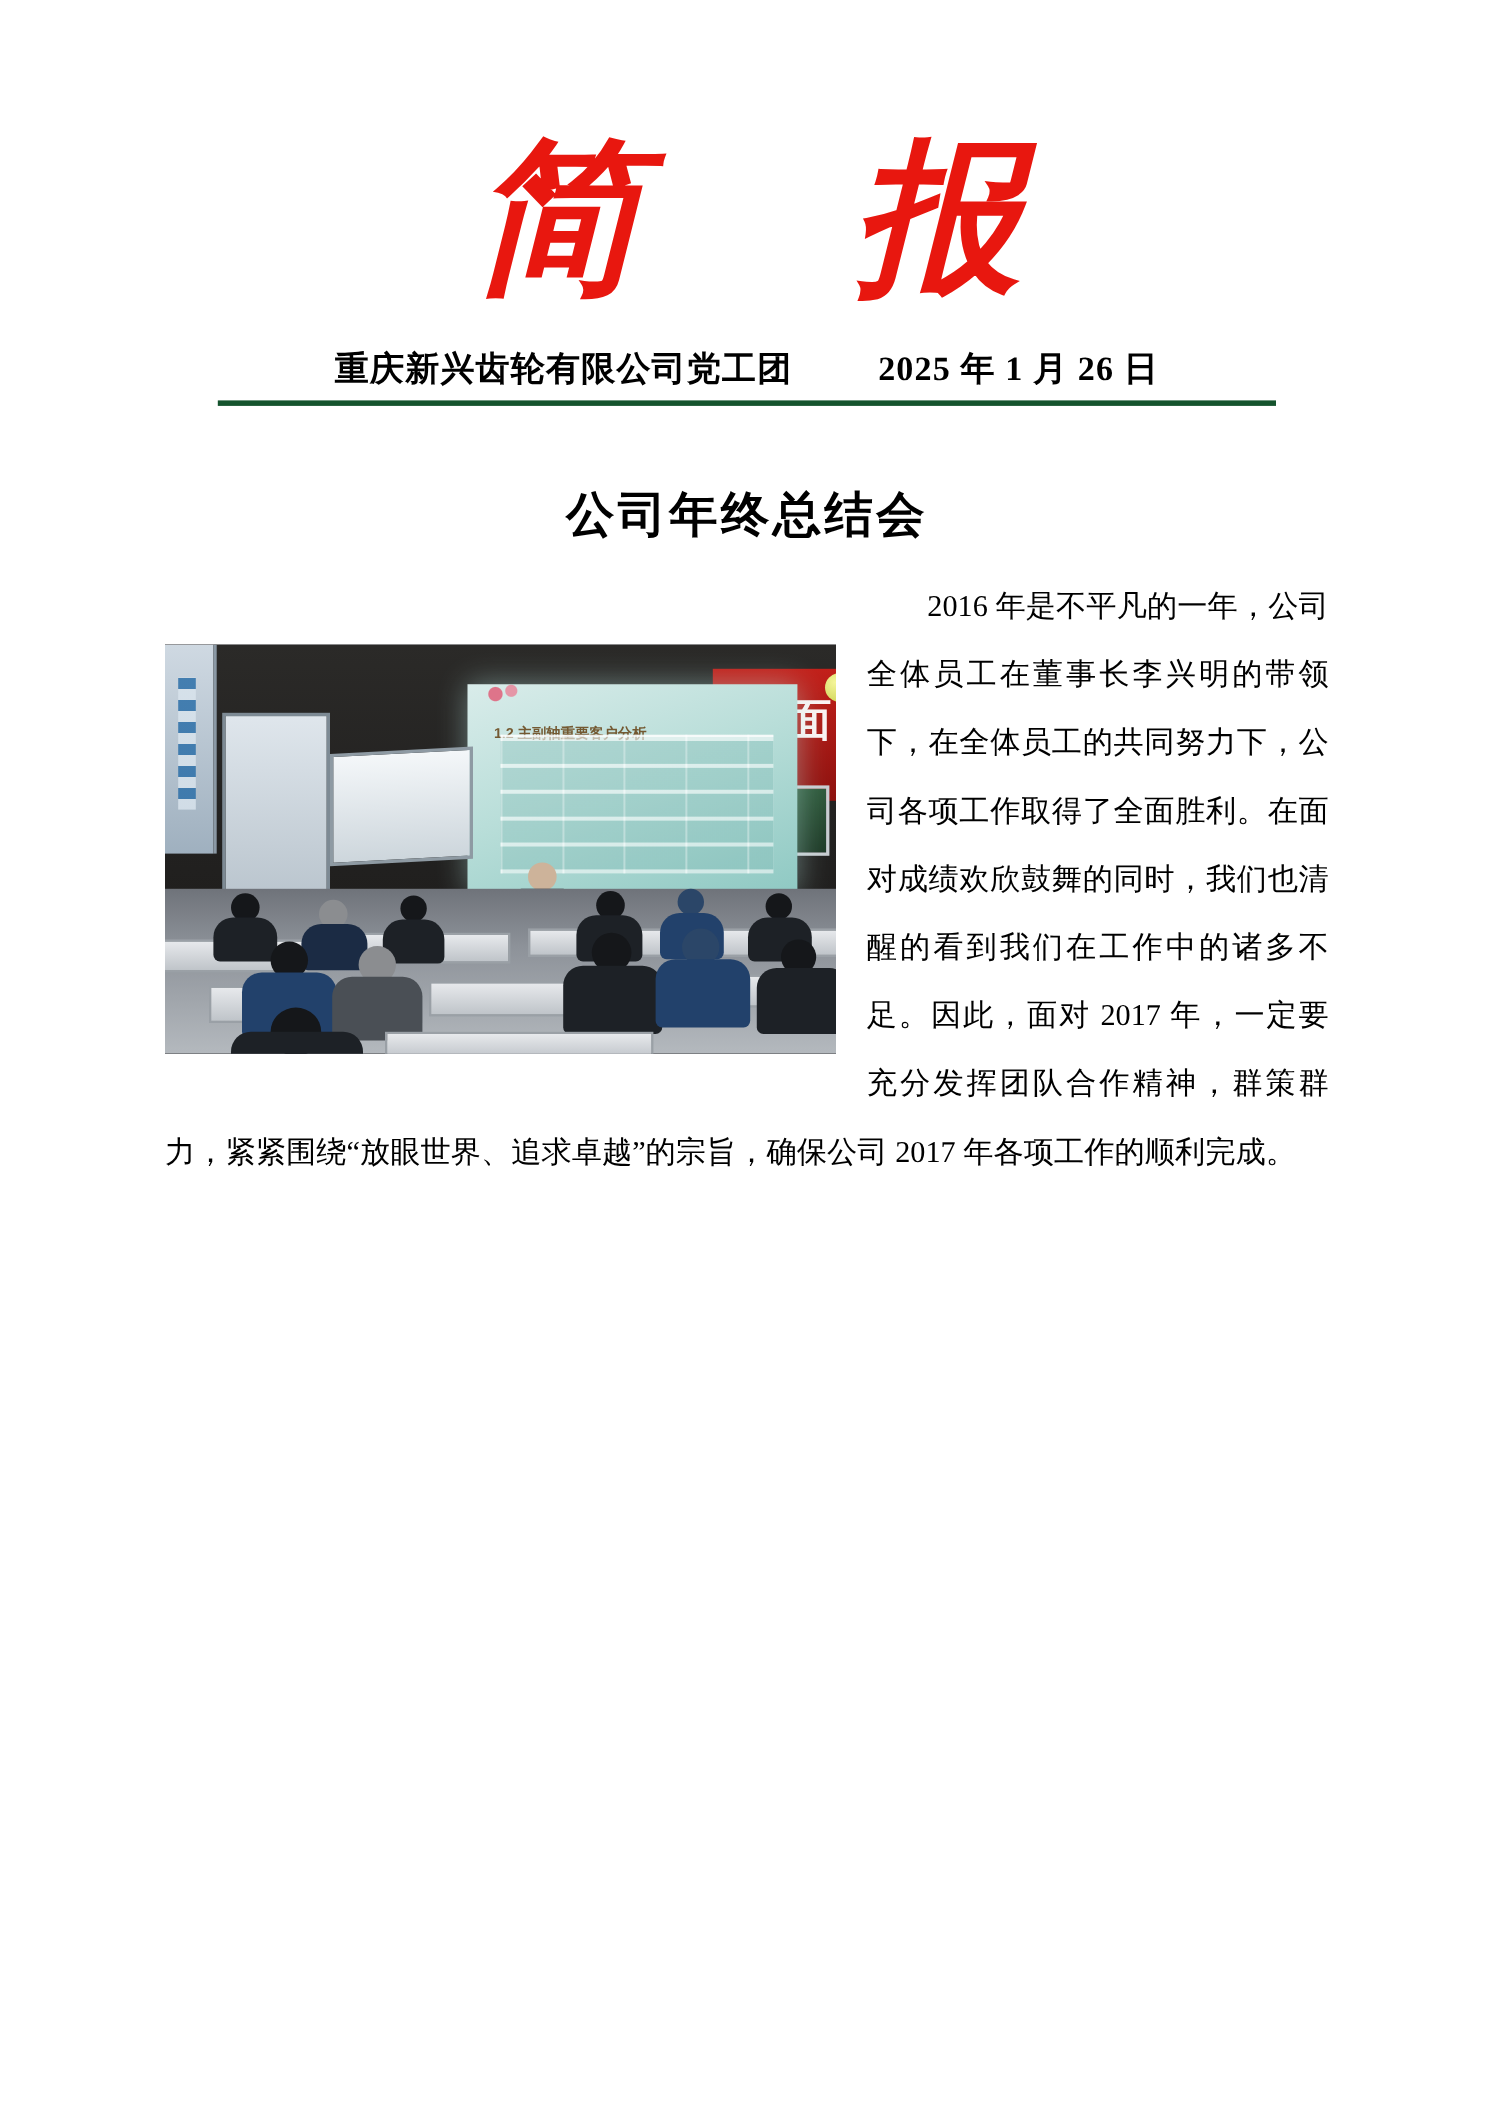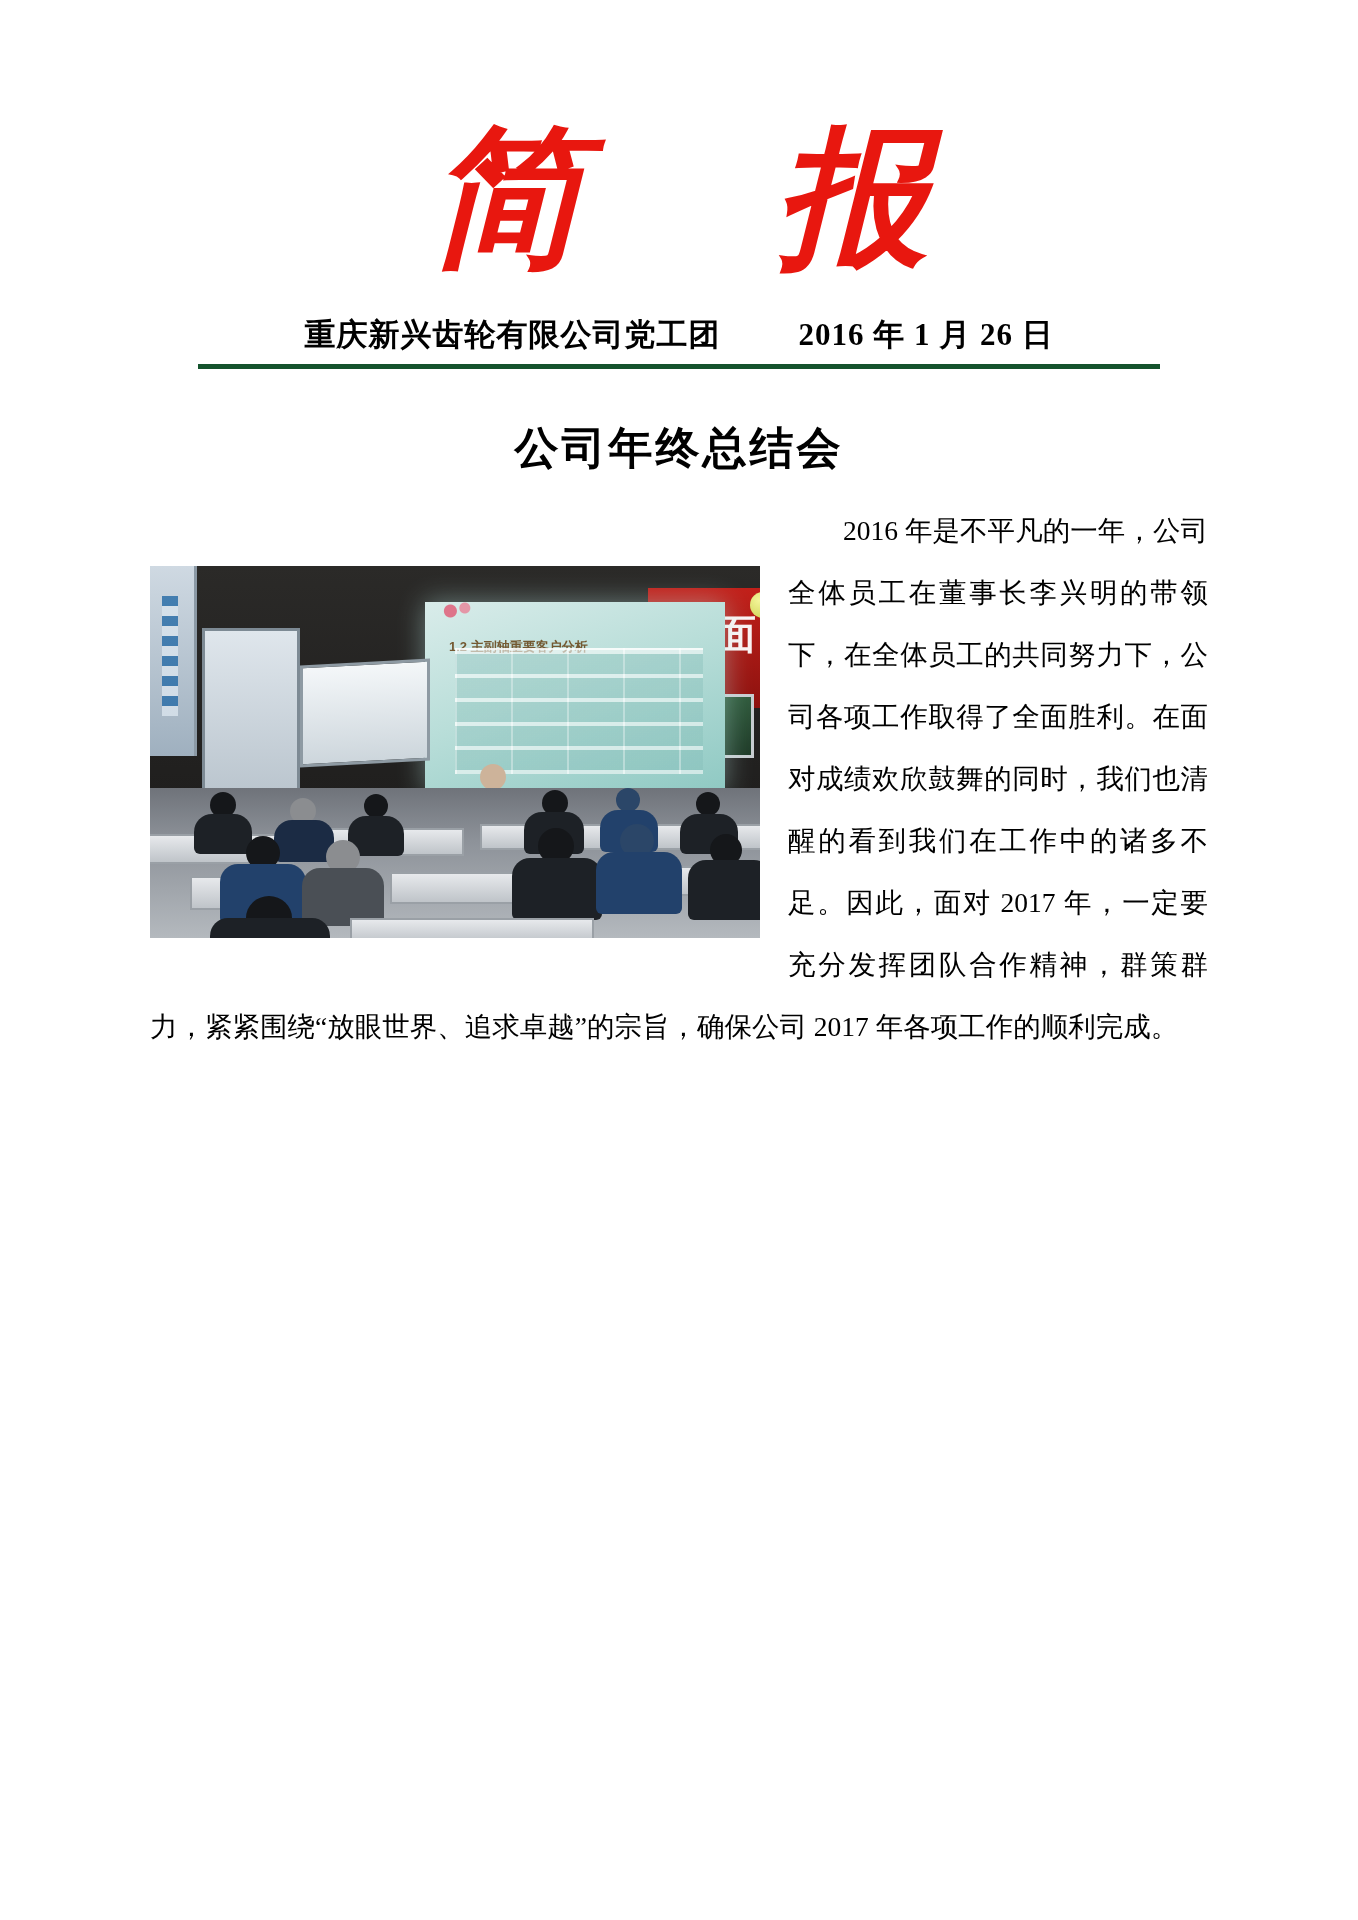--- a/index.html
+++ b/index.html
@@ -64,21 +64,21 @@
   }
   .byline-date {
     font-size: 31px;
     font-weight: bold;
     font-family: "Liberation Serif", "DejaVu Serif", serif;
     letter-spacing: 1px;
   }
 
   
   .article-title {
-    margin-top: 50px;
+    margin-top: 70px;
     text-align: center;
     font-size: 44px;
     font-weight: bold;
     letter-spacing: 3px;
   }
   .body-copy {
     margin-top: 34px;
     font-size: 27.5px;
     line-height: 62px;
     text-align: justify;
@@ -215,21 +215,21 @@
 <body>
 
 <div class="page">
 
   <div class="masthead">
     <div class="masthead-title">简 报</div>
   </div>
 
   <div class="byline">
     <div class="byline-org">重庆新兴齿轮有限公司党工团</div>
-    <div class="byline-date">2016 年 1 月 26 日</div>
+    <div class="byline-date">2025 年 1 月 26 日</div>
   </div>
 
   <div class="article-title">公司年终总结会</div>
 
 
   <div class="wrap-zone">
 
     <div class="photo">
       <div class="ph-wall"></div>
       <div class="ph-banner-left"></div>

